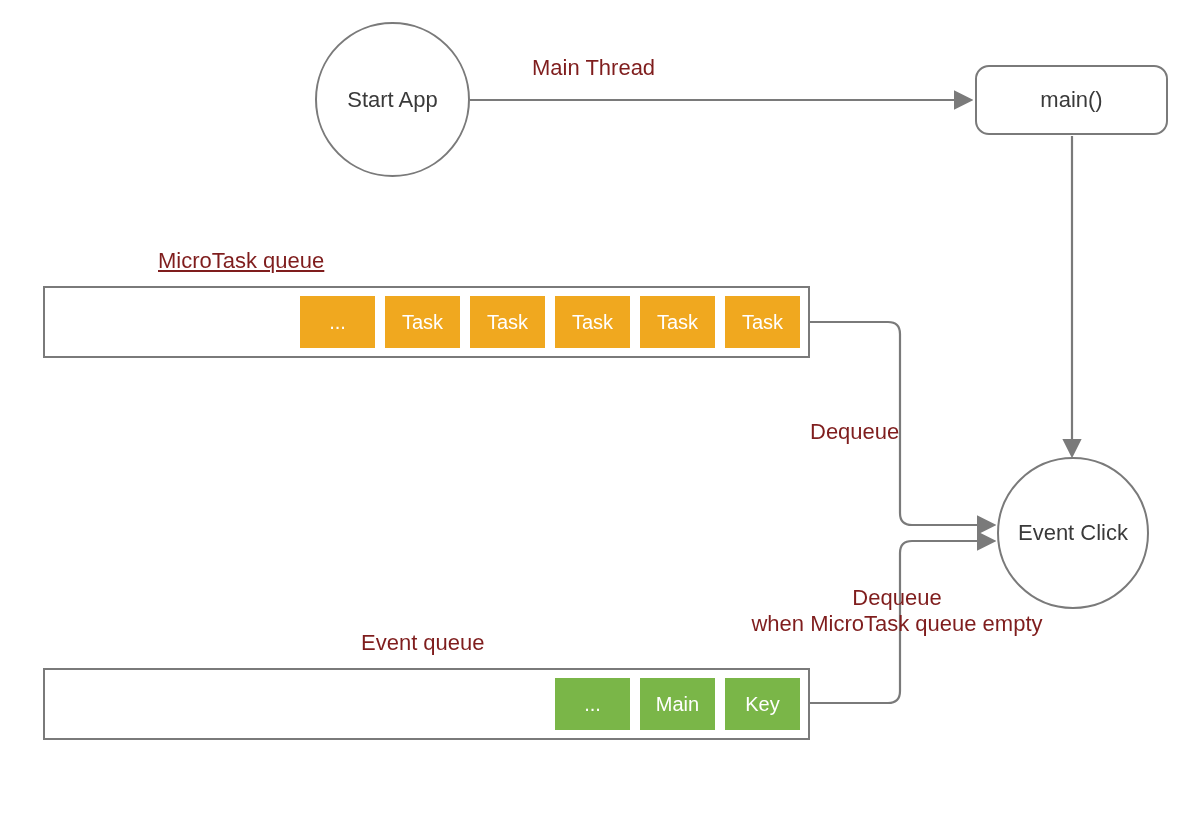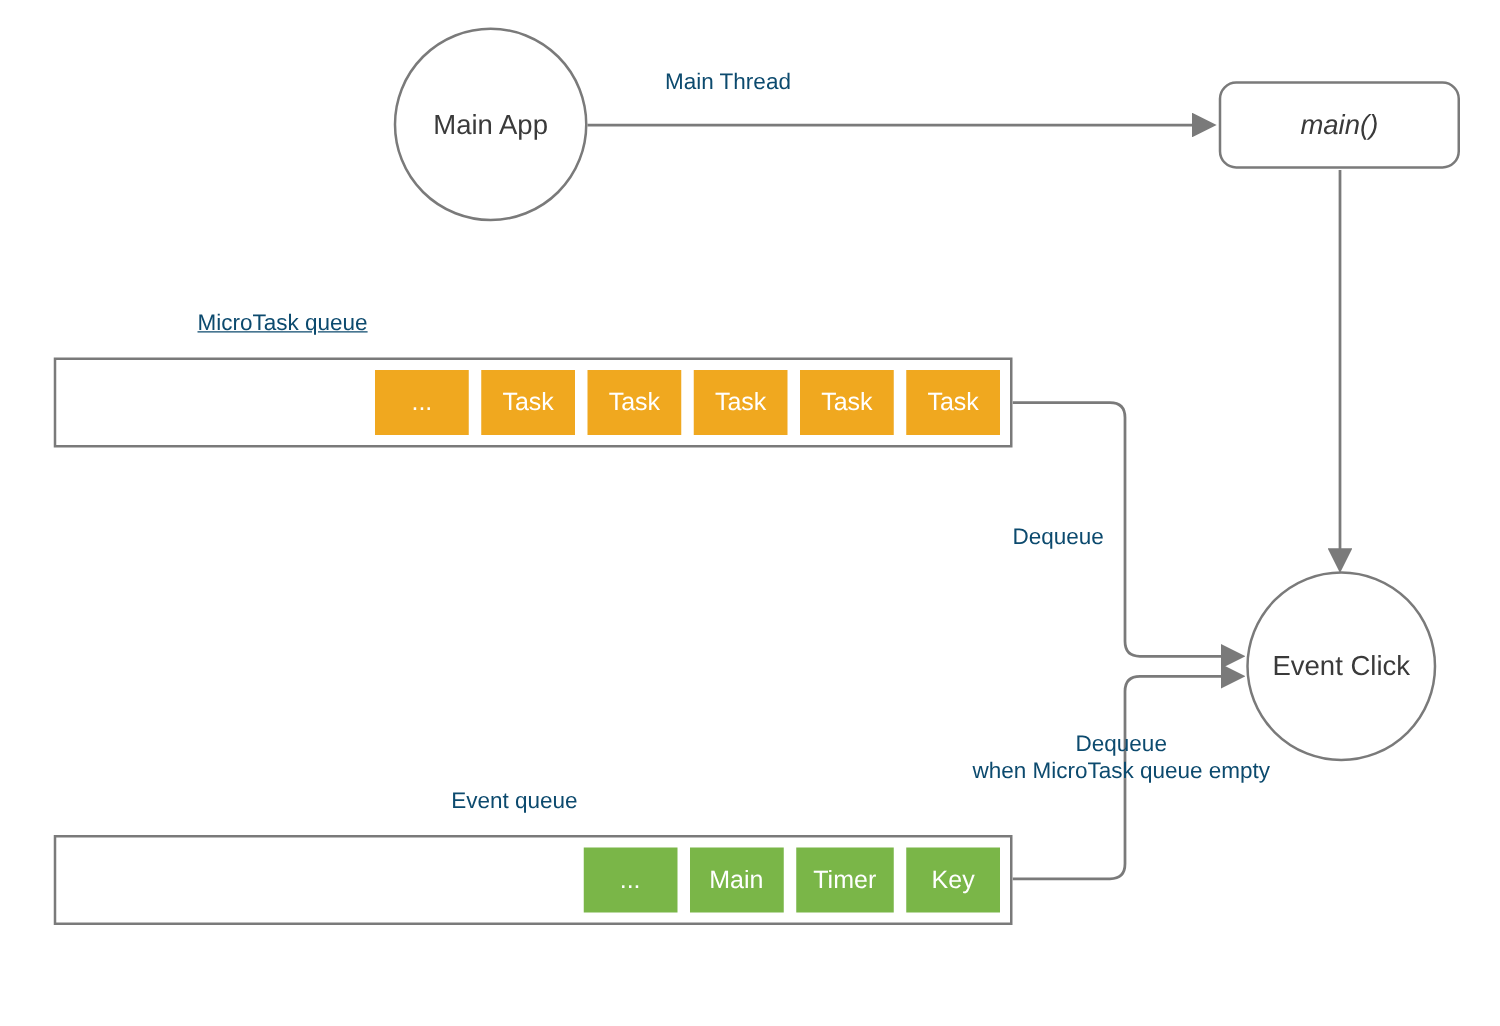--- a/index.html
+++ b/index.html
@@ -26,21 +26,20 @@
   }
   .node-rect {
     position: absolute;
     border: 2px solid #7a7a7a;
     border-radius: 14px;
     background: #fff;
     display: flex;
     align-items: center;
     justify-content: center;
     font-size: 22px;
-    font-style: italic;
   }
   .queue-box {
     position: absolute;
     border: 2px solid #7a7a7a;
     background: #fff;
     display: flex;
     align-items: center;
     justify-content: flex-end;
     padding: 8px;
     gap: 10px;
@@ -53,22 +52,22 @@
     font-size: 20px;
     display: flex;
     align-items: center;
     justify-content: center;
     font-weight: 500;
   }
   .task-orange { background: #f0a81f; }
   .task-green  { background: #7ab648; }
   .label {
     position: absolute;
-    font-size: 18px;
-    color: #0c4a6e;
+    font-size: 22px;
+    color: #7f1d1d;
     white-space: pre;
     text-align: center;
   }
   svg.wires {
     position: absolute;
     left: 0; top: 0;
     width: 1200px; height: 821px;
     pointer-events: none;
   }
 </style>
@@ -85,21 +84,21 @@
   <path d="M 470 100 L 970 100" stroke="#7a7a7a" stroke-width="2.2" fill="none" marker-end="url(#arrow)"></path>
 
   <path d="M 1072 136 L 1072 455" stroke="#7a7a7a" stroke-width="2.2" fill="none" marker-end="url(#arrow)"></path>
 
   <path d="M 810 322 L 888 322 Q 900 322 900 334 L 900 513 Q 900 525 912 525 L 993 525" stroke="#7a7a7a" stroke-width="2.2" fill="none" marker-end="url(#arrow)"></path>
 
   <path d="M 810 703 L 888 703 Q 900 703 900 691 L 900 553 Q 900 541 912 541 L 993 541" stroke="#7a7a7a" stroke-width="2.2" fill="none" marker-end="url(#arrow)"></path>
 </svg>
 
 <div class="node-circle" style="left:315px; top:22px; width:155px; height:155px;">
-  <span>Main App</span>
+  <span>Start App</span>
 </div>
 
 <div class="node-rect" style="left:975px; top:65px; width:193px; height:70px;">
   <span>main()</span>
 </div>
 
 <div class="node-circle" style="left:997px; top:457px; width:152px; height:152px;">
   <span>Event Click</span>
 </div>
 
@@ -119,15 +118,14 @@
 <div class="label" style="left:810px; top:419px;">Dequeue</div>
 
 <div class="label" style="left:747px; top:585px; text-align:center; width:300px;">Dequeue
 when MicroTask queue empty</div>
 
 <div class="label" style="left:361px; top:630px;">Event queue</div>
 
 <div class="queue-box" id="event-queue" style="left:43px; top:668px; width:767px; height:72px;">
     <div class="task task-green">...</div>
     <div class="task task-green">Main</div>
-    <div class="task task-green">Timer</div>
     <div class="task task-green">Key</div>
   </div>
 
 </body></html>

